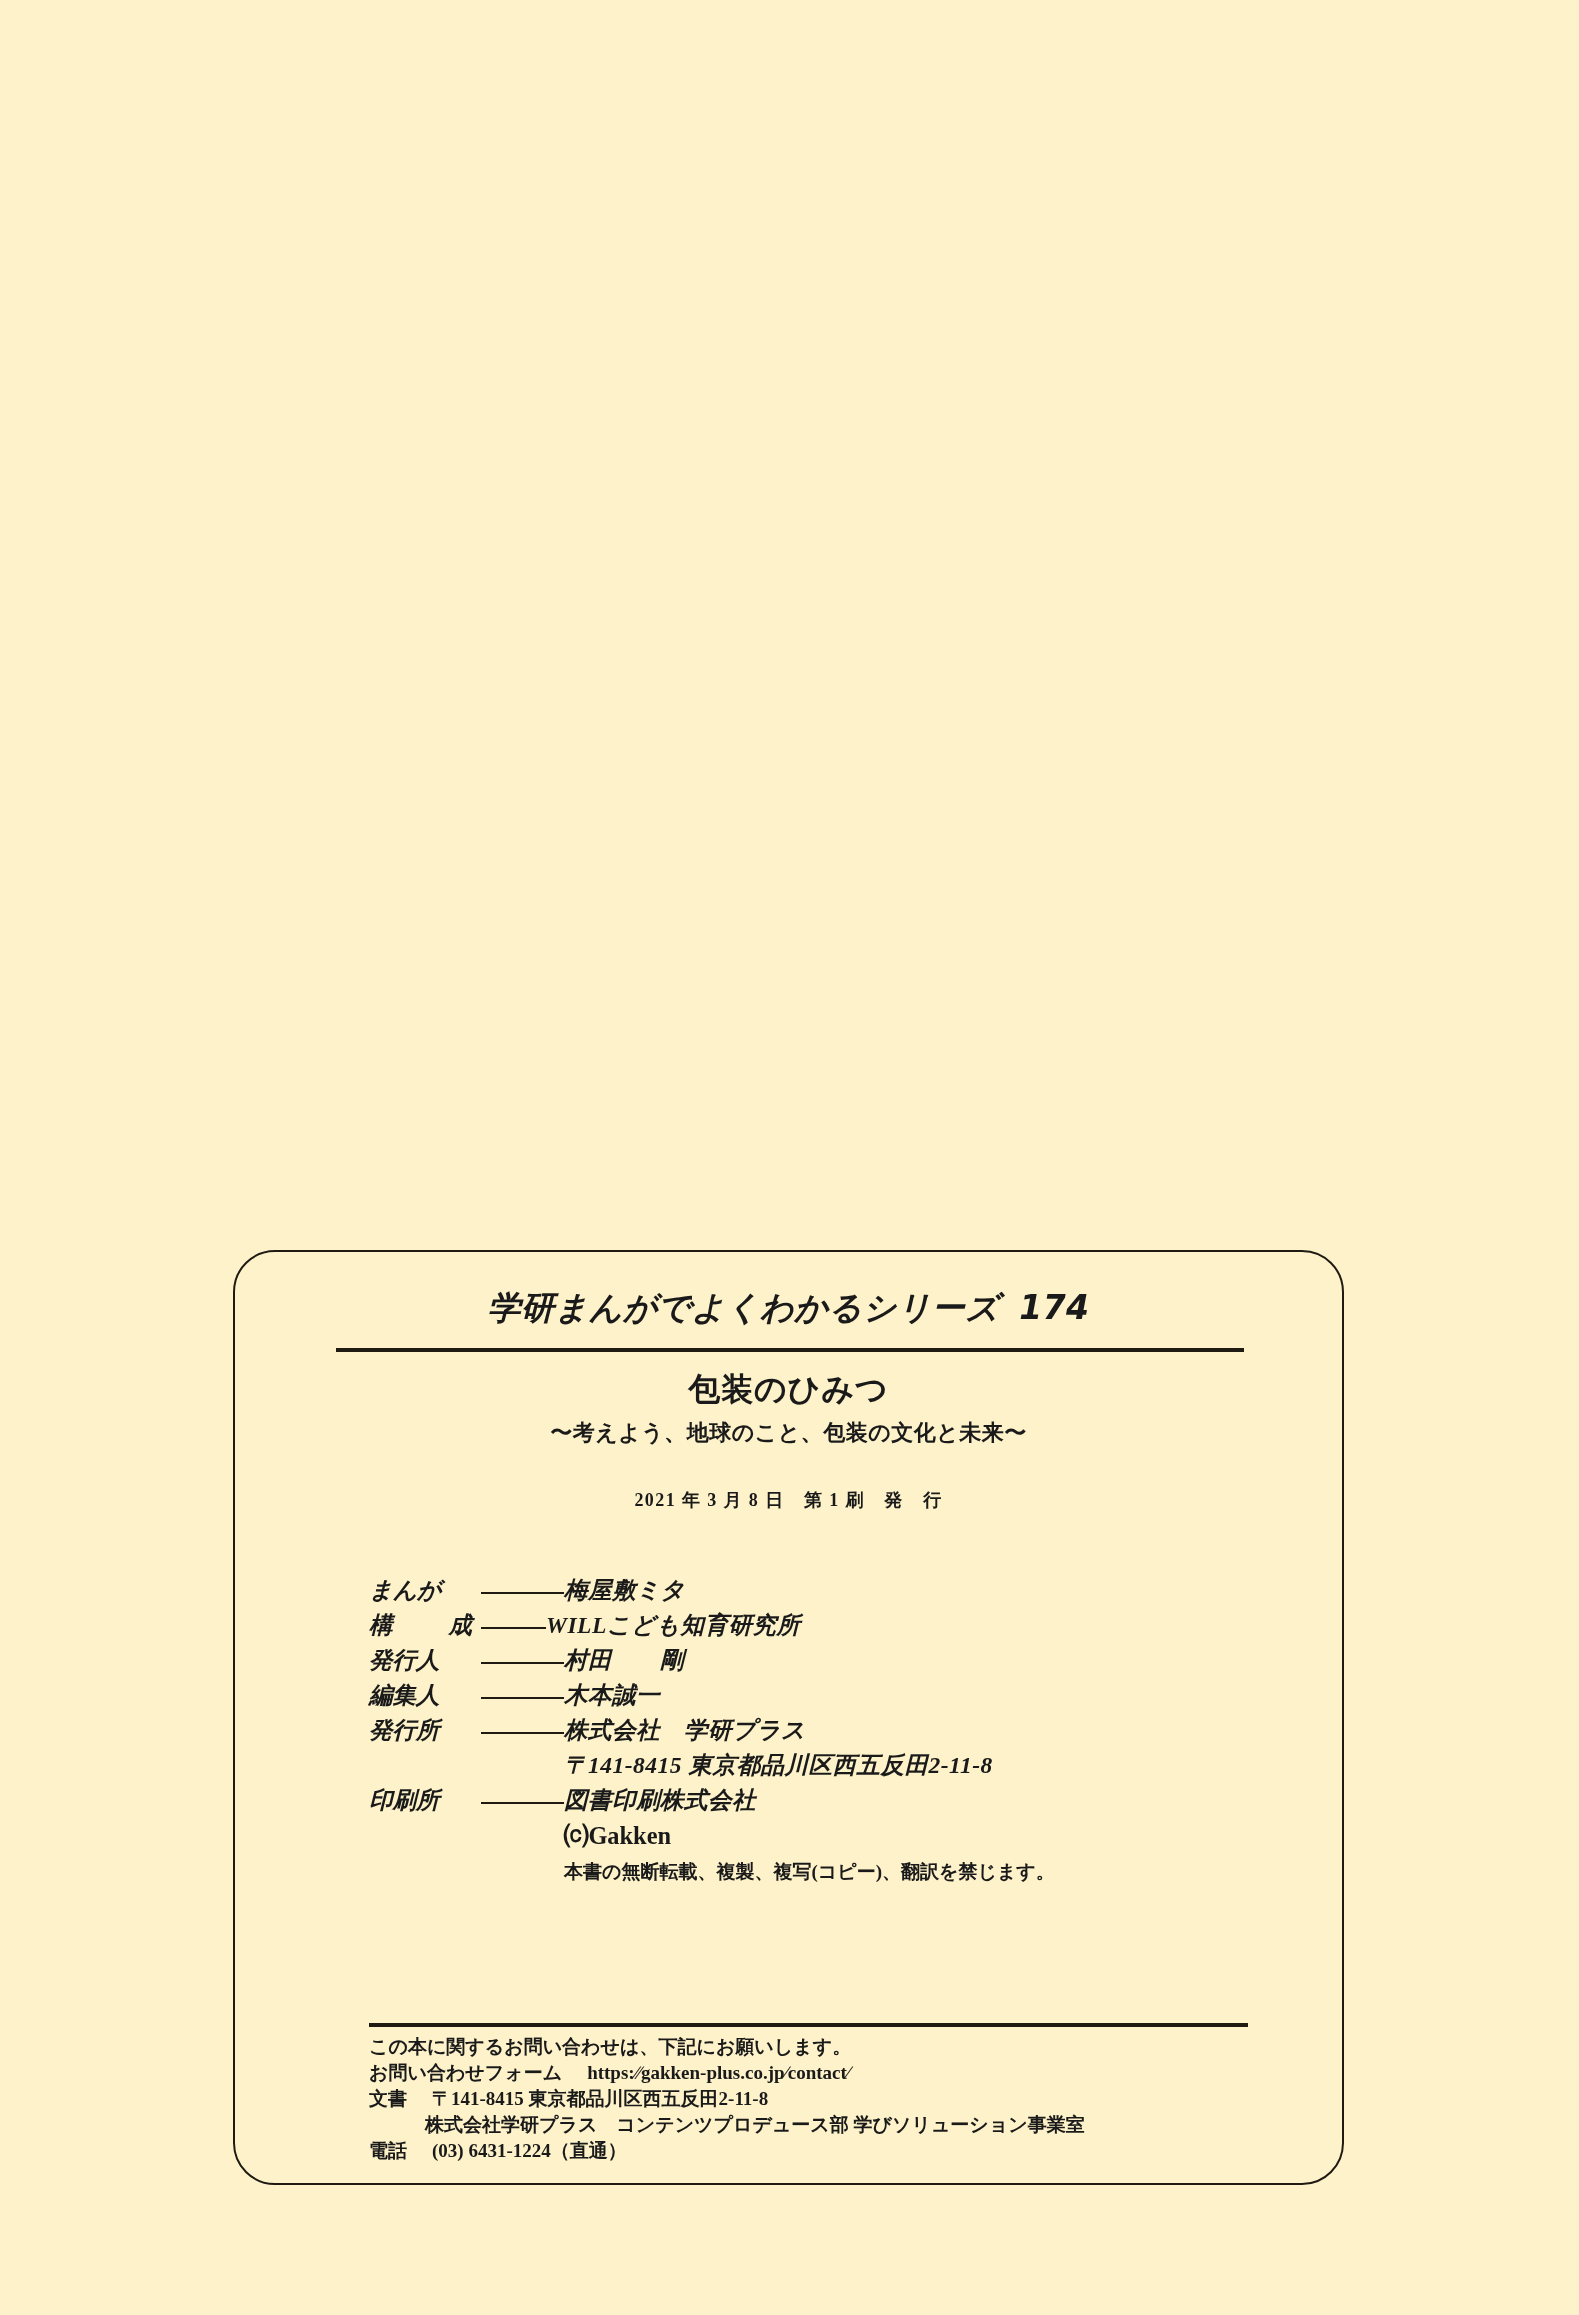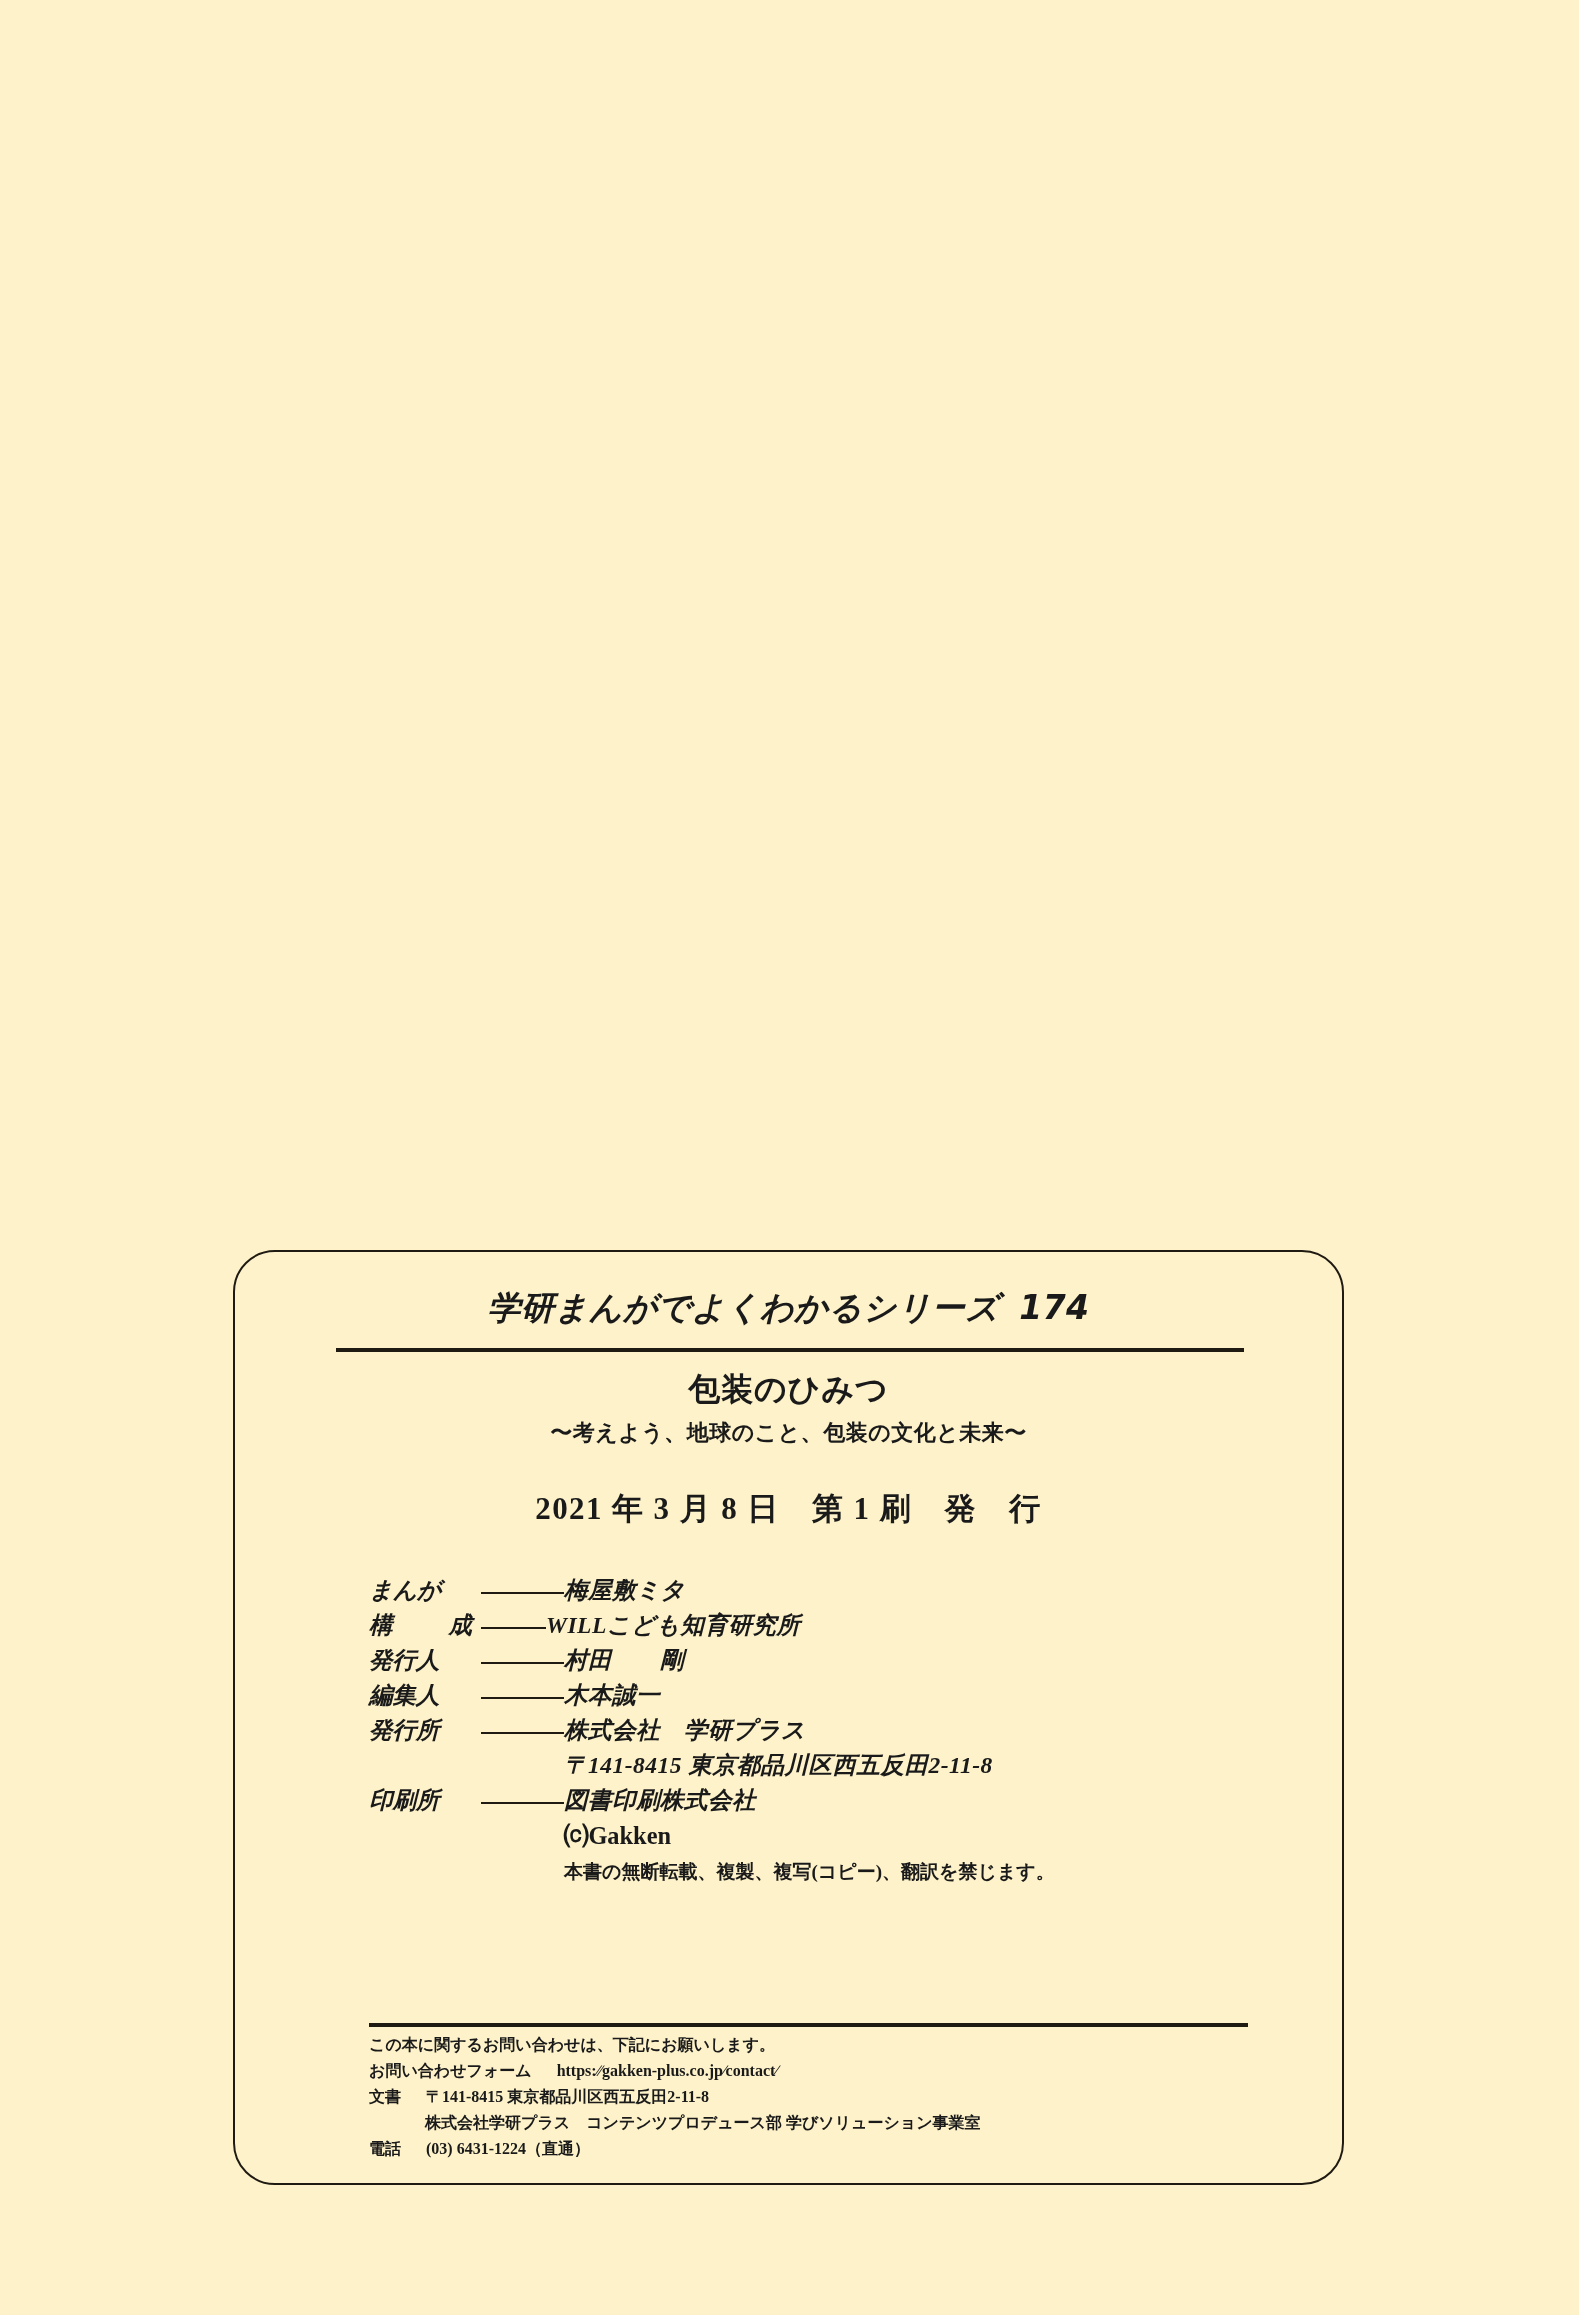--- a/index.html
+++ b/index.html
@@ -90,21 +90,21 @@
   }
 
   
   .pubdate {
     position: absolute;
     top: 236px;
     left: 0;
     width: 100%;
     text-align: center;
     font-weight: bold;
-    font-size: 31px;
+    font-size: 18px;
     letter-spacing: 1.4px;
     white-space: nowrap;
   }
 
   
   .credits {
     position: absolute;
     top: 327px;
     left: 134px;
     width: 905px;
@@ -177,21 +177,21 @@
     height: 3.6px;
     background: #1f1a12;
   }
 
   
   .contact {
     position: absolute;
     top: 782px;
     left: 134px;
     width: 914px;
-    font-size: 16px;
+    font-size: 19px;
     font-weight: bold;
     line-height: 1.35;
   }
   .contact-row {
     white-space: nowrap;
     height: 26px;
   }
   .contact-row .lbl {
     display: inline-block;
   }

